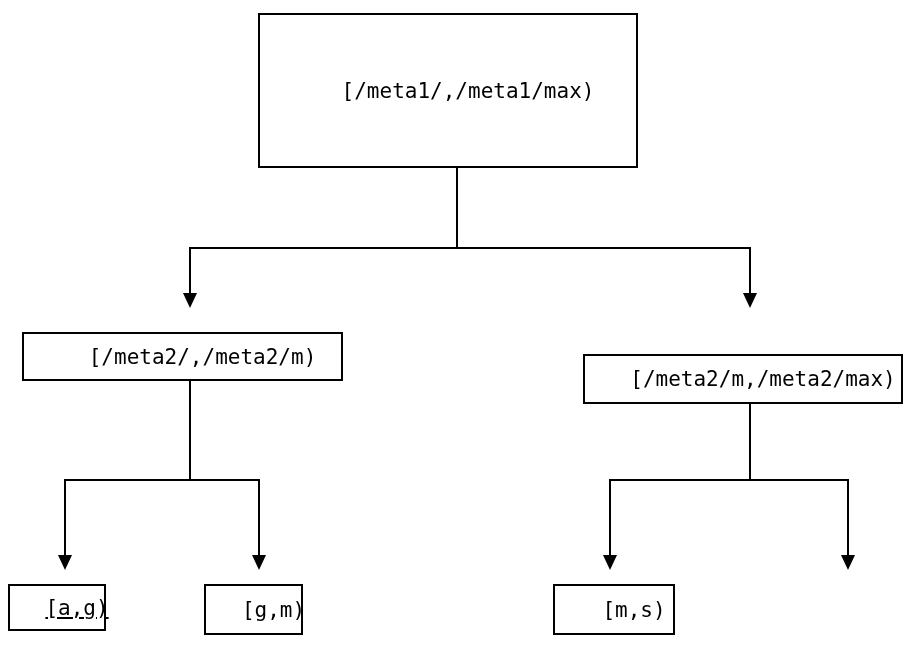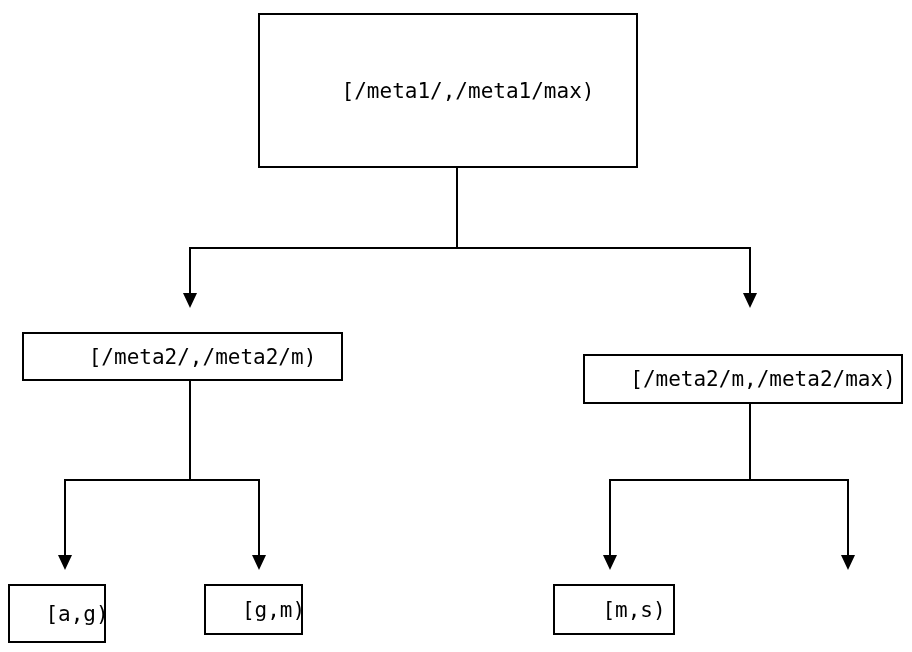--- a/index.html
+++ b/index.html
@@ -40,21 +40,21 @@
     display: flex;
     align-items: center;
     justify-content: center;
     font-size: 21px;
     white-space: nowrap;
     padding-left: 40px;
   }
   .n-root      { left: 258px; top: 13px;  width: 380px; height: 155px; }
   .n-mid-left  { left: 22px;  top: 325px; width: 321px; height: 49px; margin-top: 7px; }
   .n-mid-right { left: 583px; top: 324px; width: 320px; height: 50px; margin-top: 30px; }
-  .n-leaf-ag   { left: 8px;   top: 584px; width: 98px;  height: 59px; }
+  .n-leaf-ag   { left: 8px;   top: 584px; width: 98px;  height: 47px; text-decoration: underline; }
   .n-leaf-gm   { left: 204px; top: 584px; width: 99px;  height: 51px; }
   .n-leaf-ms   { left: 553px; top: 584px; width: 122px;  height: 51px; }
   .n-leaf-smax { left: 778px; top: 584px; width: 125px; height: 51px; }
 </style>
 </head>
 <body>
 
 <div class="canvas">
 
   <svg class="edges" viewBox="0 0 912 652" aria-hidden="true">

